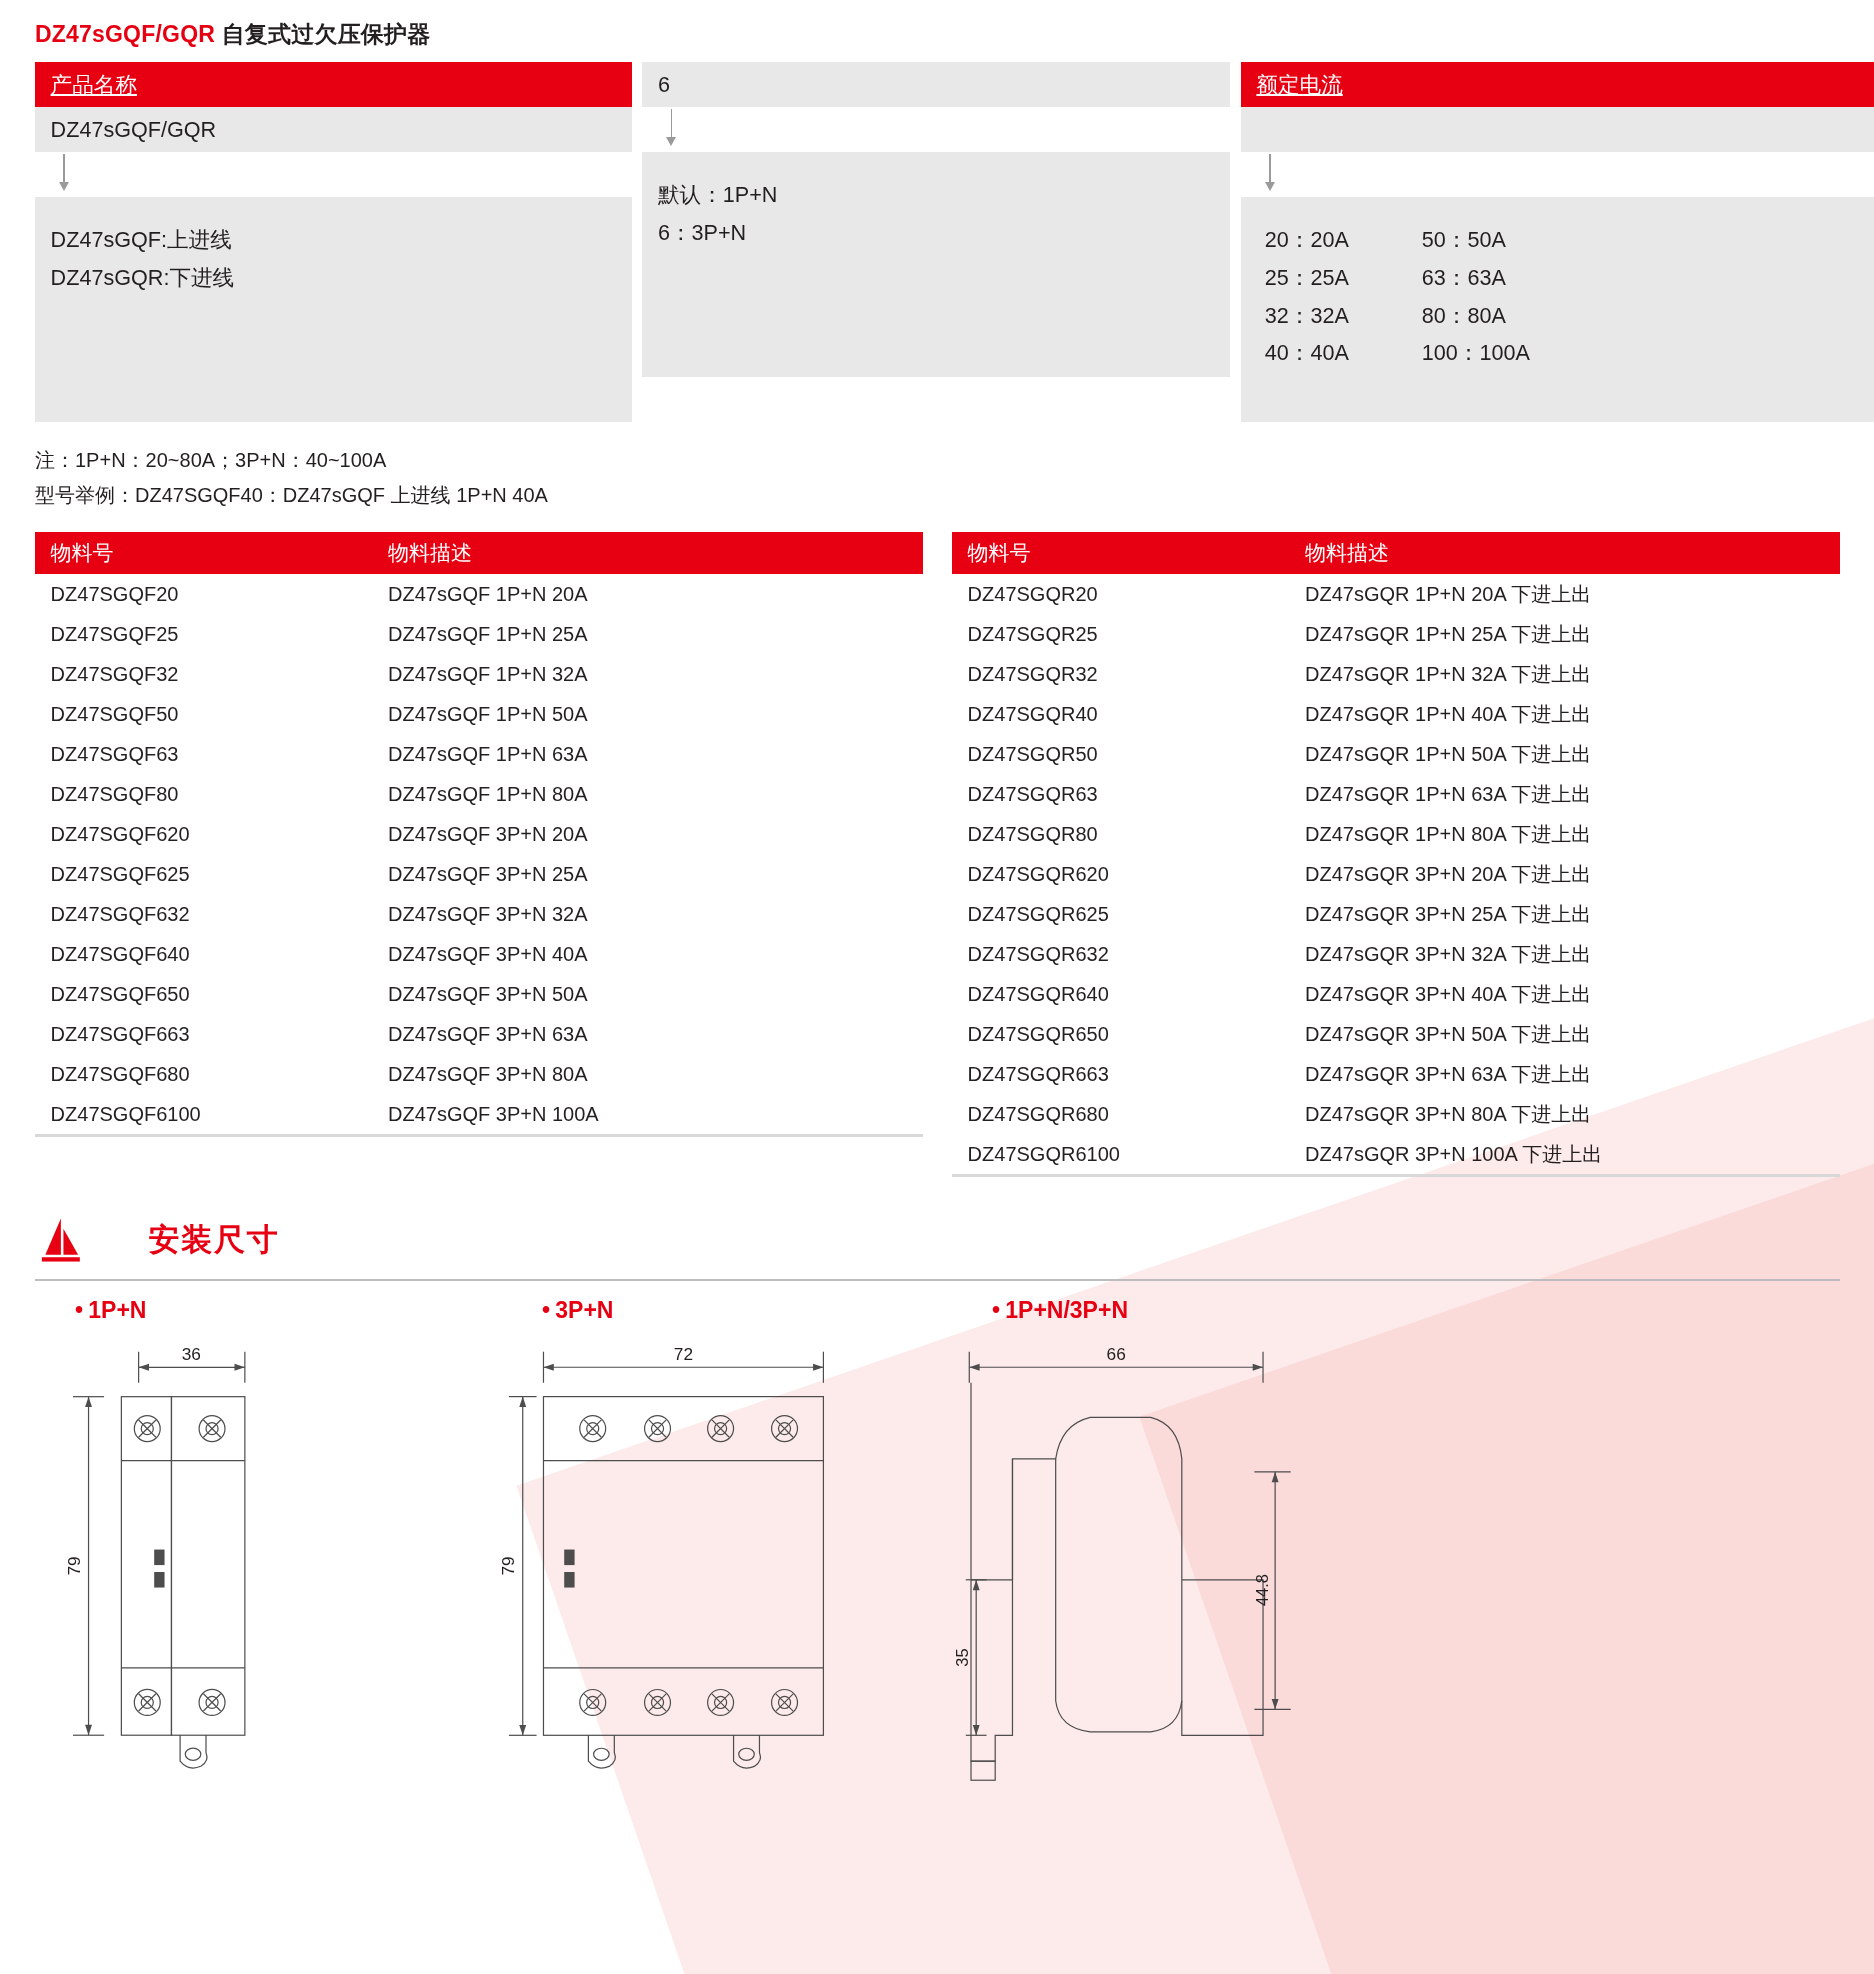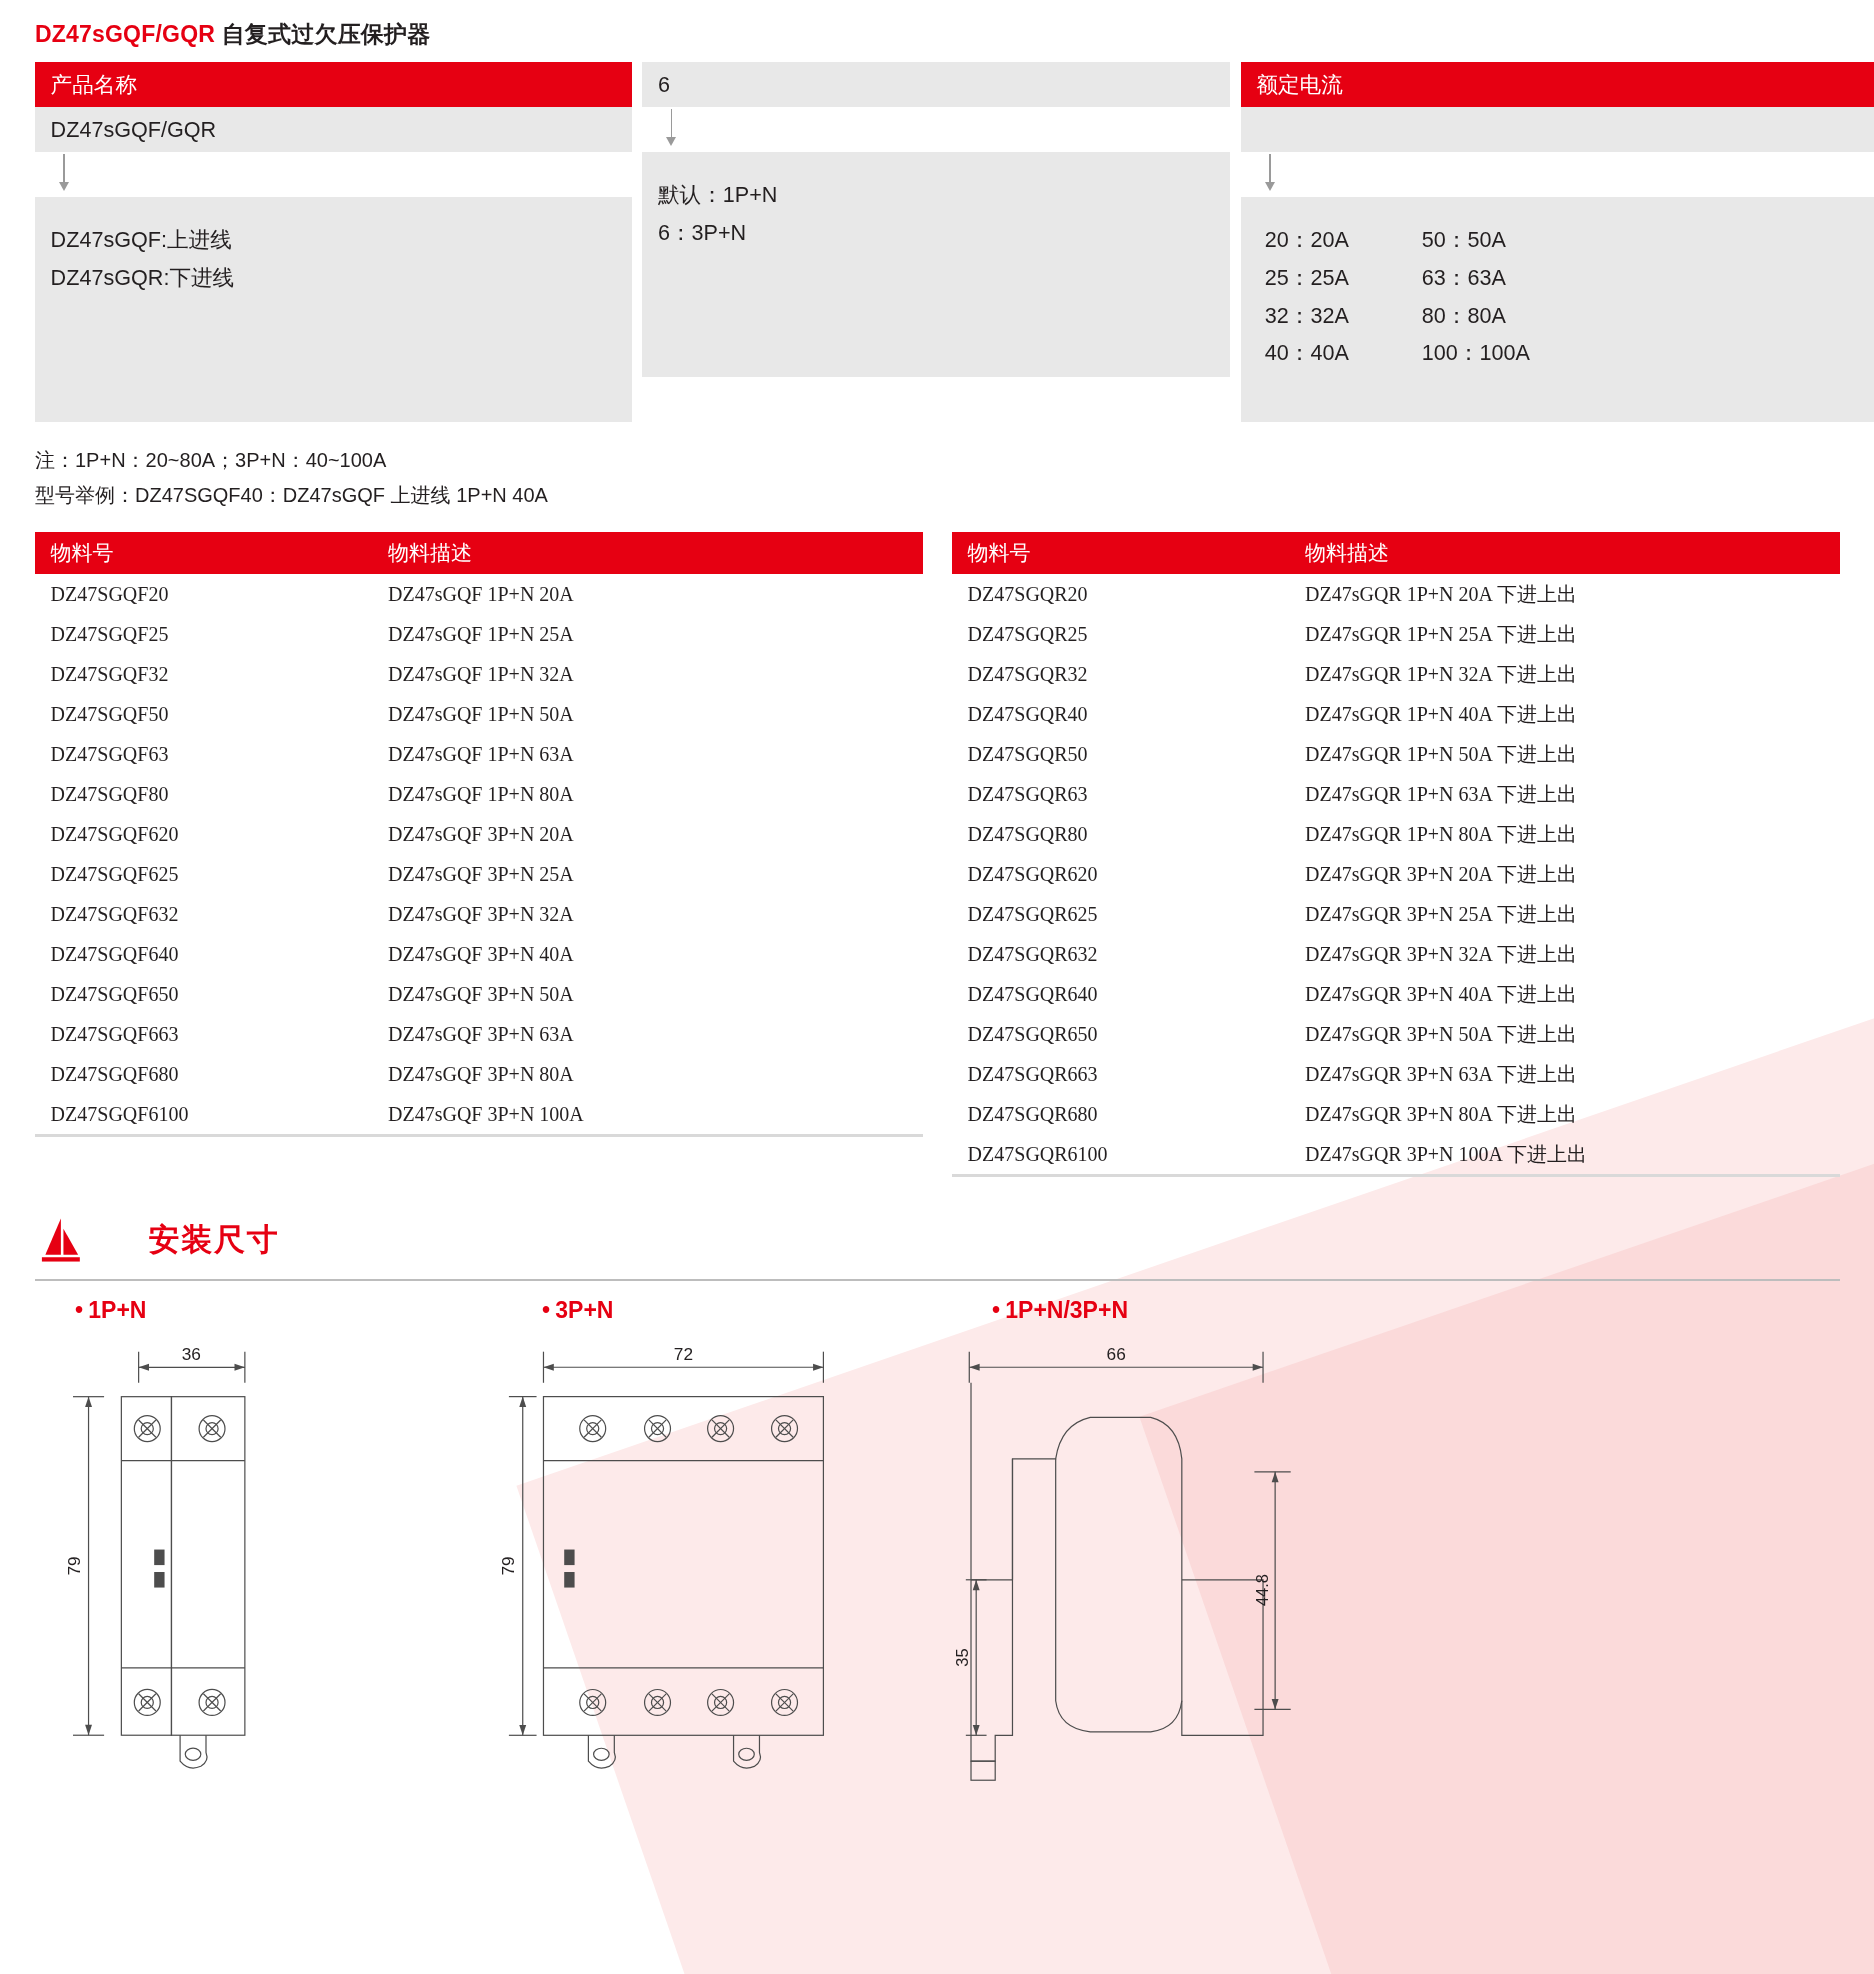--- a/index.html
+++ b/index.html
@@ -48,20 +48,21 @@
   .sel-col.c1 { width: 597px; }
   .sel-col.c2 { width: 588px; }
   .sel-col.c3 { width: 872px; }
   .sel-head {
     background:#e60012;
     color:#fff;
     font-size: 21.6px;
     height: 45px;
     line-height: 45px;
     padding-left: 15.6px;
+    text-decoration: underline;
   }
   .sel-val {
     background:#e8e8e8;
     color:#231f20;
     font-size: 21.6px;
     height: 45px;
     line-height: 45px;
     padding-left: 15.6px;
   }
   .arrow-row { height: 45px; position:relative; }
@@ -96,21 +97,21 @@
 
   .notes { margin-top: 21px; font-size: 20px; line-height: 1.75; }
 
   
   .mat-wrap { display:flex; gap: 29px; margin-top: 19px; }
   .mat-tbl { flex:1; }
   .mat-head { display:flex; background:#e60012; color:#fff; height: 42px; }
   .mat-head div { line-height: 42px; font-size: 21px; padding-left: 15.6px; }
   .mat-head .h1 { width: 38%; }
   .mat-head .h2 { width: 62%; }
-  .mat-row { display:flex; height: 40px; font-family: Liberation Serif, serif; }
+  .mat-row { display:flex; height: 40px; }
   .mat-row div {
     line-height: 40px;
     font-size: 20px;
     padding-left: 15.6px;
     color:#231f20;
     white-space: nowrap;
   }
   .mat-row .c1 { width: 38%; }
   .mat-row .c2 { width: 62%; }
   .mat-foot { height: 2.6px; background:#d9d9d9; }

